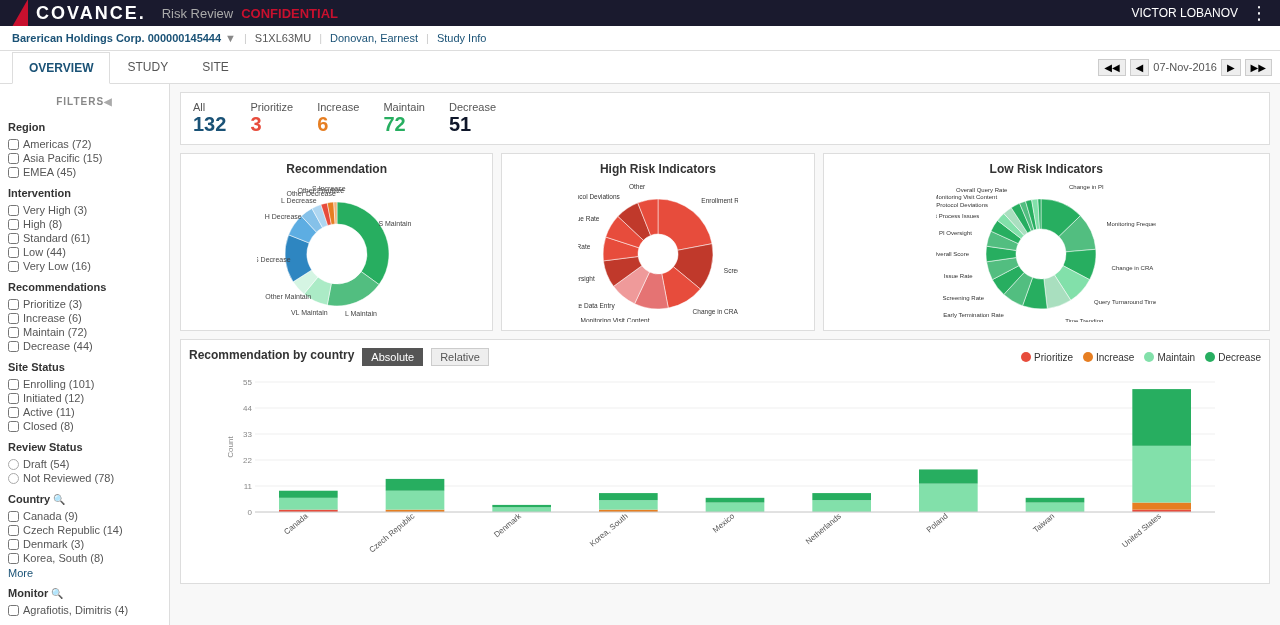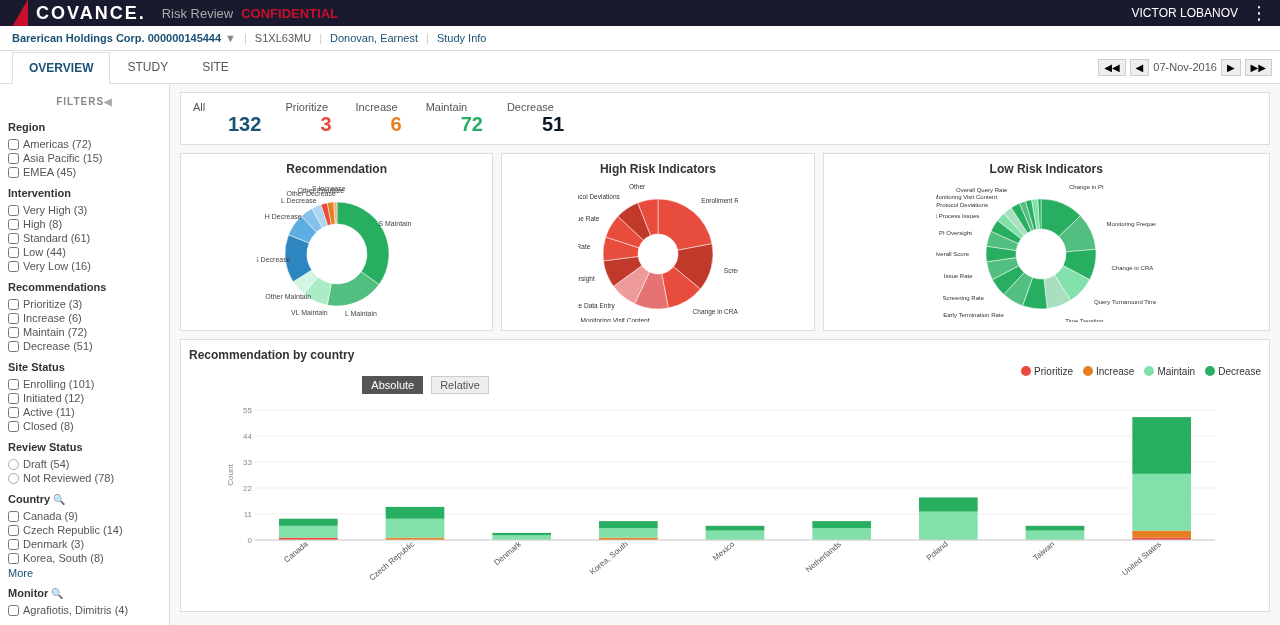--- a/index.html
+++ b/index.html
@@ -41,40 +41,40 @@
     .sidebar-item input[type="checkbox"] { width: 11px; height: 11px; margin: 0; flex-shrink: 0; }
     .sidebar-item .circle-check { width: 11px; height: 11px; border-radius: 50%; border: 1px solid #aaa; flex-shrink: 0; }
     .sidebar-more { color: #1a5276; font-size: 11px; cursor: pointer; margin-top: 2px; }
 
     
     .content { flex: 1; overflow-y: auto; padding: 8px 10px; background: #f8f8f8; }
 
     
     .summary-row { display: flex; gap: 24px; background: white; padding: 8px 12px; border: 1px solid #ddd; margin-bottom: 8px; }
     .summary-item .label { font-size: 11px; color: #555; }
-    .summary-item .value { font-size: 20px; font-weight: bold; color: #1a5276; margin-left: 35px; }
+    .summary-item .value { font-size: 20px; font-weight: bold; color: #1a5276; }
     .summary-item.all .value { color: #1a5276; }
     .summary-item.prioritize .value { color: #e74c3c; }
     .summary-item.increase .value { color: #e67e22; }
     .summary-item.maintain .value { color: #27ae60; }
     .summary-item.decrease .value { color: #0f172a; }
 
     
     .charts-row { display: flex; gap: 8px; margin-bottom: 8px; }
     .chart-box { background: white; border: 1px solid #ddd; padding: 8px; flex: 1; }
     .chart-title { font-size: 12px; font-weight: bold; color: #333; margin-bottom: 6px; text-align: center; }
 
     
     .donut-container { position: relative; display: flex; justify-content: center; align-items: center; height: 140px; }
 
     
     .bar-section { background: white; border: 1px solid #ddd; padding: 8px; }
     .bar-controls { display: flex; gap: 8px; margin-bottom: 6px; }
     .bar-title { font-size: 12px; font-weight: bold; color: #333; }
-    .toggle-btn { padding: 2px 8px; font-size: 11px; border: 1px solid #ccc; cursor: pointer; background: #eee; color: #555; margin-top: 28px; }
+    .toggle-btn { padding: 2px 8px; font-size: 11px; border: 1px solid #ccc; cursor: pointer; background: #eee; color: #555; }
     .toggle-btn.active { background: #555; color: white; border-color: #555; }
     .legend { margin-left: auto; display: flex; gap: 10px; align-items: center; font-size: 10px; }
     .legend-item { display: flex; align-items: center; gap: 3px; }
     .legend-dot { width: 10px; height: 10px; border-radius: 50%; }
 
     
     .bar-chart-wrapper { overflow: hidden; }
   </style>
 </head>
 <body>
@@ -166,21 +166,21 @@
         <div class="sidebar-item">
           <input type="checkbox" style="">
           <span>Increase (6)</span>
         </div>
         <div class="sidebar-item">
           <input type="checkbox" style="">
           <span>Maintain (72)</span>
         </div>
         <div class="sidebar-item">
           <input type="checkbox" style="">
-          <span>Decrease (51)</span>
+          <span>Decrease (44)</span>
         </div>
         <div class="sidebar-section-title">Site Status</div>
         <div class="sidebar-item">
           <input type="checkbox" style="">
           <span>Enrolling (101)</span>
         </div>
         <div class="sidebar-item">
           <input type="checkbox" style="">
           <span>Initiated (12)</span>
         </div>

